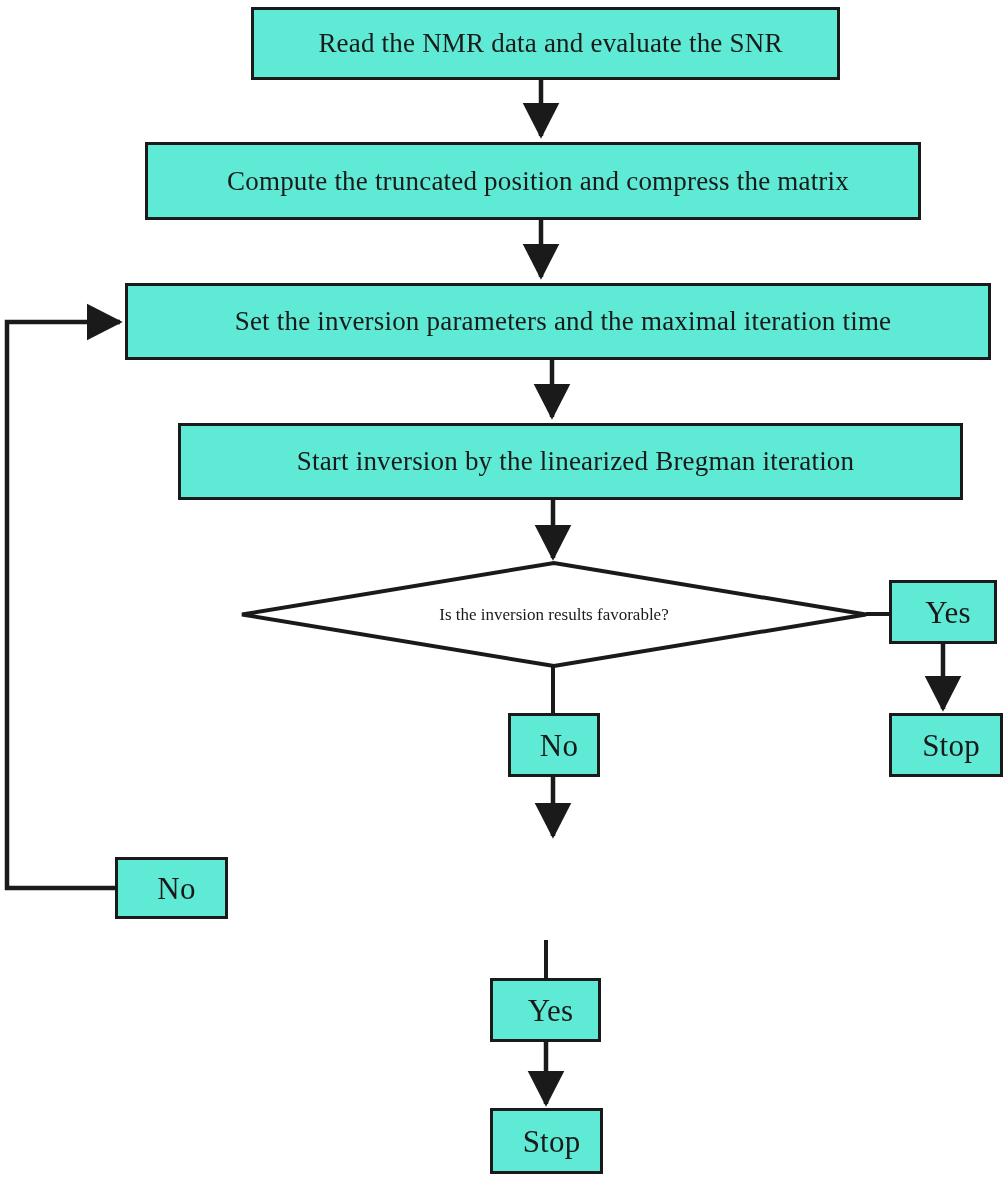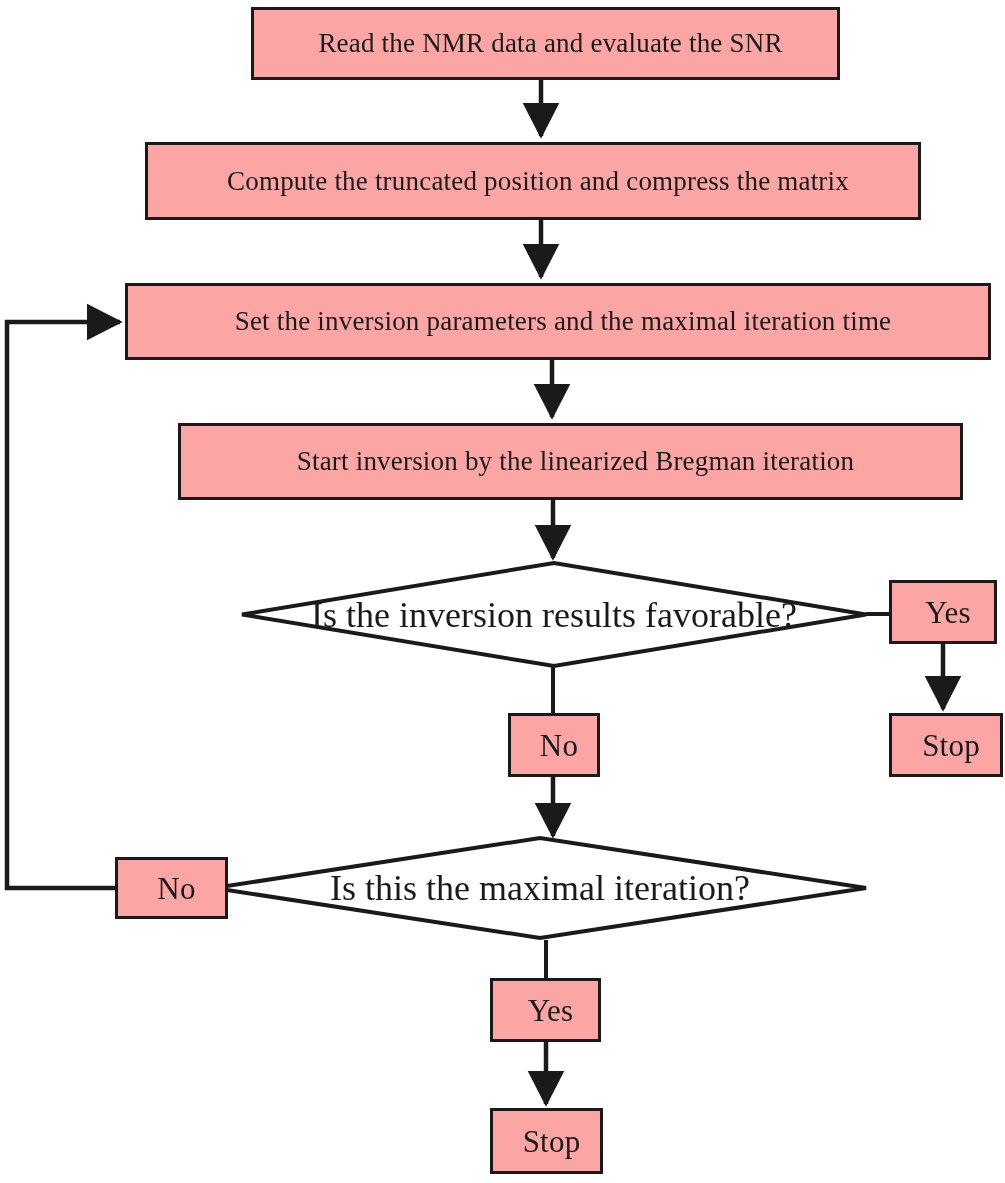--- a/index.html
+++ b/index.html
@@ -18,21 +18,21 @@
   .node {
     position: absolute;
     box-sizing: border-box;
     display: flex;
     align-items: center;
     justify-content: center;
     color: #1a1a1a;
   }
   .process {
     border: 3px solid #1a1a1a;
-    background: #fca5a5;
+    background: #5eead4;
     padding-left: 10px;
   }
   .process .node-label {
     font-size: 27px;
     line-height: 1;
     white-space: nowrap;
     letter-spacing: 0.2px;
   }
   .small-box .node-label {
     font-size: 31px;
@@ -47,21 +47,21 @@
     position: absolute;
     left: 0;
     top: 0;
     width: 100%;
     height: 100%;
     overflow: visible;
   }
   .decision .node-label {
     position: relative;
     z-index: 2;
-    font-size: 36px;
+    font-size: 17px;
     line-height: 1;
     white-space: nowrap;
     background: transparent;
   }
   .edge-layer {
     position: absolute;
     left: 0;
     top: 0;
     width: 1005px;
     height: 1183px;
@@ -133,26 +133,20 @@
   </div>
 
   <div class="node process small-box" style="left:889px; top:713px; width:114px; height:64px;">
     <span class="node-label">Stop</span>
   </div>
 
   <div class="node process small-box" style="left:508px; top:713px; width:92px; height:64px;">
     <span class="node-label">No</span>
   </div>
 
-  <div class="node decision" style="left:212px; top:836px; width:656px; height:104px;">
-    <svg class="diamond-svg" viewBox="0 0 656 104" preserveAspectRatio="none">
-      <polygon points="2,52 328,2 654,52 328,102" fill="#ffffff" stroke="#1a1a1a" stroke-width="4" vector-effect="non-scaling-stroke"></polygon>
-    </svg>
-    <span class="node-label">Is this the maximal iteration?</span>
-  </div>
 
   <div class="node process small-box" style="left:115px; top:857px; width:113px; height:62px;">
     <span class="node-label">No</span>
   </div>
 
   <div class="node process small-box" style="left:490px; top:978px; width:111px; height:64px;">
     <span class="node-label">Yes</span>
   </div>
 
   <div class="node process small-box" style="left:490px; top:1108px; width:113px; height:66px;">

